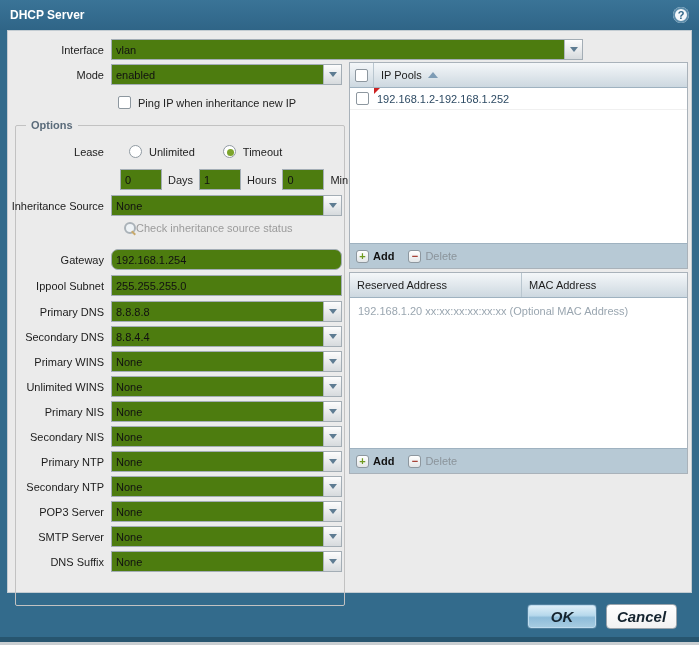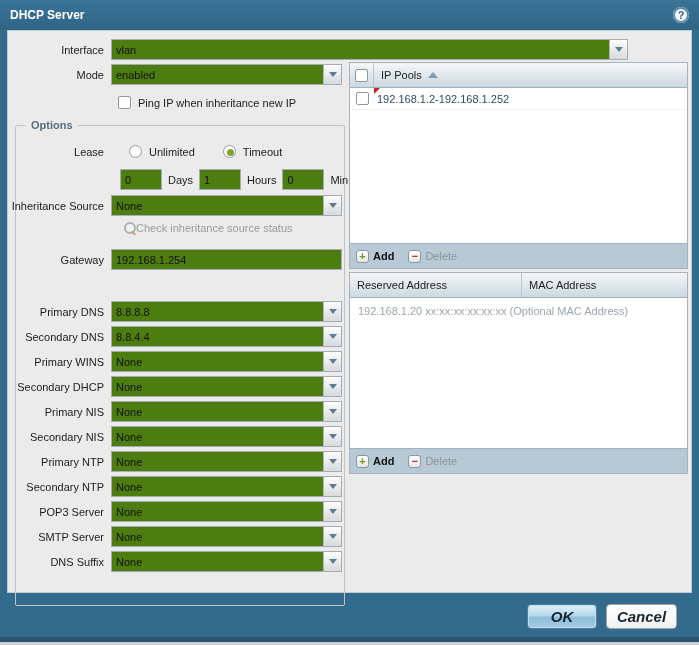--- a/index.html
+++ b/index.html
@@ -99,21 +99,21 @@
 
 <div id="dialog">
 
   <div class="titlebar">
     <span class="title">DHCP Server</span>
     <span class="help-btn">?</span>
   </div>
 
   <div class="panel">
 
-    <div class="row" style="left:0; top:8px; width:620px;">
+    <div class="row" style="left:0; top:8px; width:575px;">
       <label class="flabel">Interface</label>
       <div class="combo">
         <input type="text" value="vlan" style="">
         <span class="ctrigger">
             <i class="tri"></i>
           </span>
       </div>
     </div>
 
     <div class="row" style="left:0; top:33px; width:334px;">
@@ -164,21 +164,25 @@
       </div>
     </div>
 
     <div class="row link-disabled" style="left:116px; top:191px;">
       <span class="mag-icon"></span>
       <span>Check inheritance source status</span>
     </div>
 
     <div class="row" style="left:0; top:218px; width:334px;">
       <label class="flabel">Gateway</label>
-      <input type="text" style="flex: 1 1 0%;" value="192.168.1.254">
+      <input type="text" style="flex: 1 1 0%; border-radius: 7px;" value="192.168.1.254">
+    </div>
+    <div class="row" style="left:0; top:244px; width:334px;">
+      <label class="flabel">Ippool Subnet</label>
+      <input type="text" style="flex: 1 1 0%;" value="255.255.255.0">
     </div>
 
     <div class="row" style="left:0; top:270px; width:334px;">
       <label class="flabel">Primary DNS</label>
       <div class="combo">
         <input type="text" value="8.8.8.8" style="">
         <span class="ctrigger">
             <i class="tri"></i>
           </span>
       </div>
@@ -195,21 +199,21 @@
     <div class="row" style="left:0; top:320px; width:334px;">
       <label class="flabel">Primary WINS</label>
       <div class="combo">
         <input type="text" value="None" style="">
         <span class="ctrigger">
             <i class="tri"></i>
           </span>
       </div>
     </div>
     <div class="row" style="left:0; top:345px; width:334px;">
-      <label class="flabel">Secondary DHCP</label>
+      <label class="flabel">Unlimited WINS</label>
       <div class="combo">
         <input type="text" value="None" style="">
         <span class="ctrigger">
             <i class="tri"></i>
           </span>
       </div>
     </div>
     <div class="row" style="left:0; top:370px; width:334px;">
       <label class="flabel">Primary NIS</label>
       <div class="combo">

